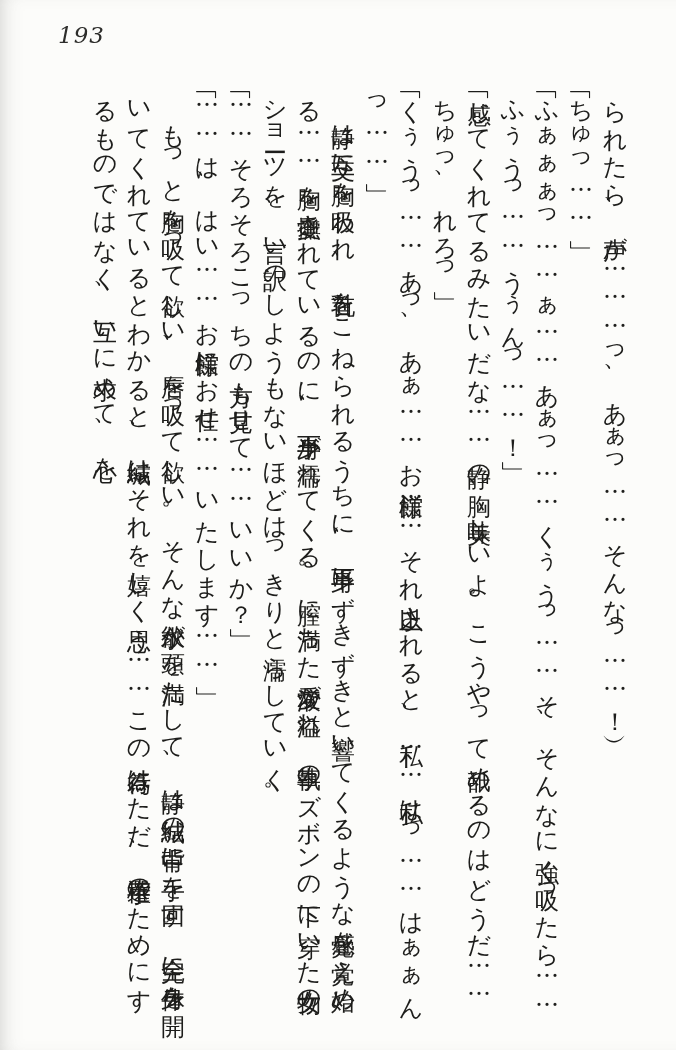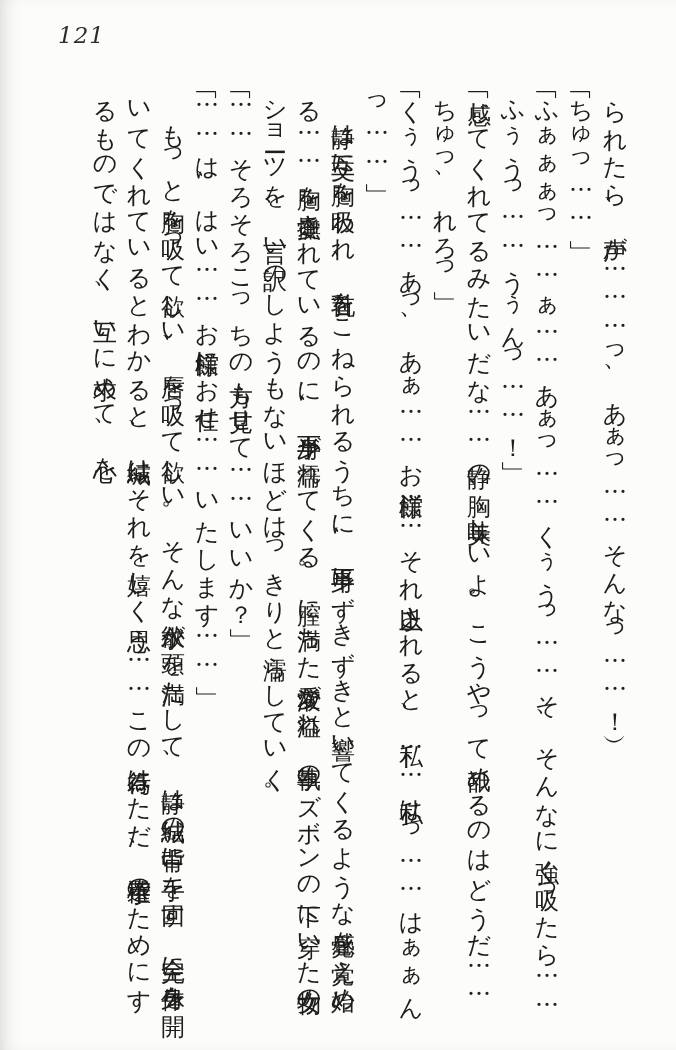--- a/index.html
+++ b/index.html
@@ -51,21 +51,21 @@
 
   .text-area p.indent {
     text-indent: 1em;
   }
 </style>
 </head>
 <body>
 
 <div class="page">
 
-  <span class="page-number">121</span>
+  <span class="page-number">193</span>
 
   <div class="text-area">
     <p>られたら、声が………っ、あぁっ……そんなっ……！）</p>
     <p>「ちゅっ……」</p>
     <p>「ふぁぁぁっ……ぁ……あぁっ……くぅうっ……そ、そんなに強く吸ったら……ふぅうっ……うぅんっ……！」</p>
     <p>「感じてくれてるみたいだな……静の胸、美味しいよ。こうやって舐めるのはどうだ……ちゅっ、れろっ」</p>
     <p>「くぅうっ……あっ、あぁ……お館様……それ以上されると、私……私はっ……はぁぁんっ……」</p>
     <p class="indent">静は交互に胸を吸われ、乳首をこねられるうちに、下半身にずきずきと響いてくるような感覚を覚え始める……胸を愛撫されているのに、下半身が濡れてくる。膣に満ちた愛液が溢れ、執事のズボンの下に穿いた女物のショーツを、言い訳のしようもないほどはっきりと濡らしていく。</p>
     <p>「……そろそろこっちの方も見せて……いいか？」</p>
     <p>「……は、はい……お館様にお任せ……いたします……」</p>

